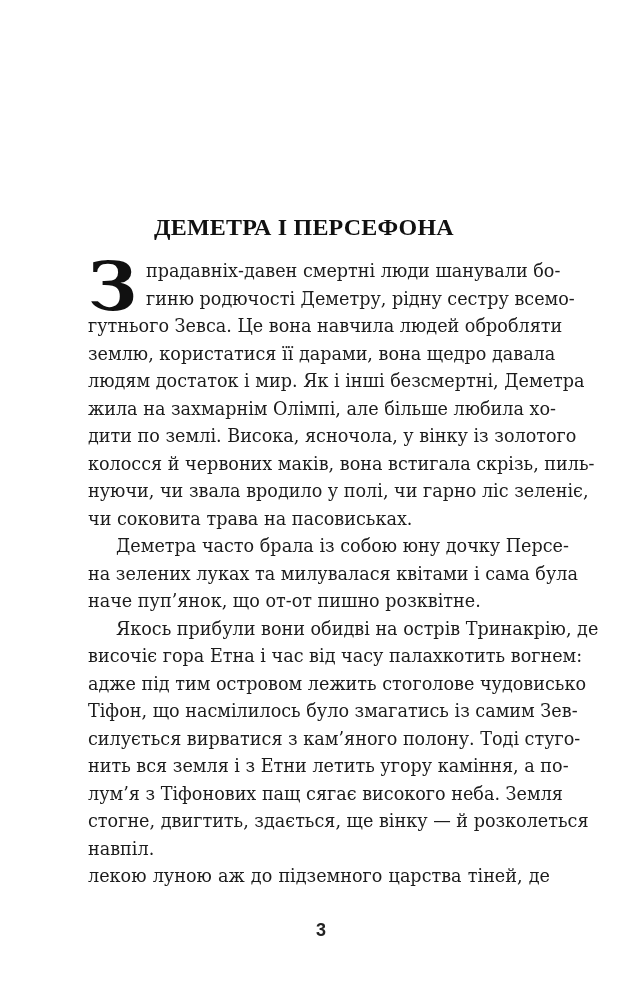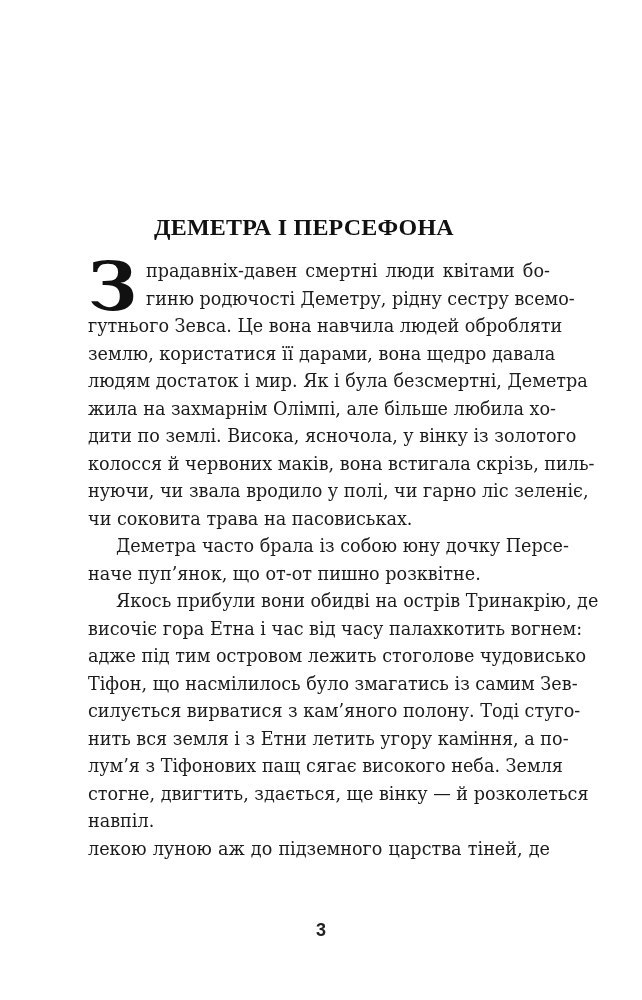--- a/index.html
+++ b/index.html
@@ -20,32 +20,33 @@
              font-family: "Liberation Sans", sans-serif; font-weight: bold; font-size: 18px; color: #222; }
 </style>
 </head>
 <body>
 
 <div class="title">ДЕМЕТРА І ПЕРСЕФОНА</div>
 
 <div class="body">
   <div class="line drop">
     <span class="dropcap">З</span>
-    <span>прадавніх-давен смертні люди квітами бо-</span>
+    <span>прадавніх-давен смертні люди шанували бо-</span>
   </div>
   <div class="line drop">гиню родючості Деметру, рідну сестру всемо-</div>
   <div class="line">гутнього Зевса. Це вона навчила людей обробляти</div>
   <div class="line">землю, користатися її дарами, вона щедро давала</div>
-  <div class="line">людям достаток і мир. Як і була безсмертні, Деметра</div>
+  <div class="line">людям достаток і мир. Як і інші безсмертні, Деметра</div>
   <div class="line">жила на захмарнім Олімпі, але більше любила хо-</div>
   <div class="line">дити по землі. Висока, ясночола, у вінку із золотого</div>
   <div class="line">колосся й червоних маків, вона встигала скрізь, пиль-</div>
   <div class="line">нуючи, чи звала вродило у полі, чи гарно ліс зеленіє,</div>
   <div class="line last">чи соковита трава на пасовиськах.</div>
   <div class="line indent">Деметра часто брала із собою юну дочку Персе-</div>
+  <div class="line">на зелених луках та милувалася квітами і сама була</div>
   <div class="line last">наче пуп’янок, що от-от пишно розквітне.</div>
   <div class="line indent">Якось прибули вони обидві на острів Тринакрію, де</div>
   <div class="line">височіє гора Етна і час від часу палахкотить вогнем:</div>
   <div class="line">адже під тим островом лежить стоголове чудовисько</div>
   <div class="line">Тіфон, що насмілилось було змагатись із самим Зев-</div>
   <div class="line">силується вирватися з кам’яного полону. Тоді стуго-</div>
   <div class="line">нить вся земля і з Етни летить угору каміння, а по-</div>
   <div class="line">лум’я з Тіфонових пащ сягає високого неба. Земля</div>
   <div class="line">стогне, двигтить, здається, ще вінку — й розколеться</div>
   <div class="line last">навпіл.</div>

